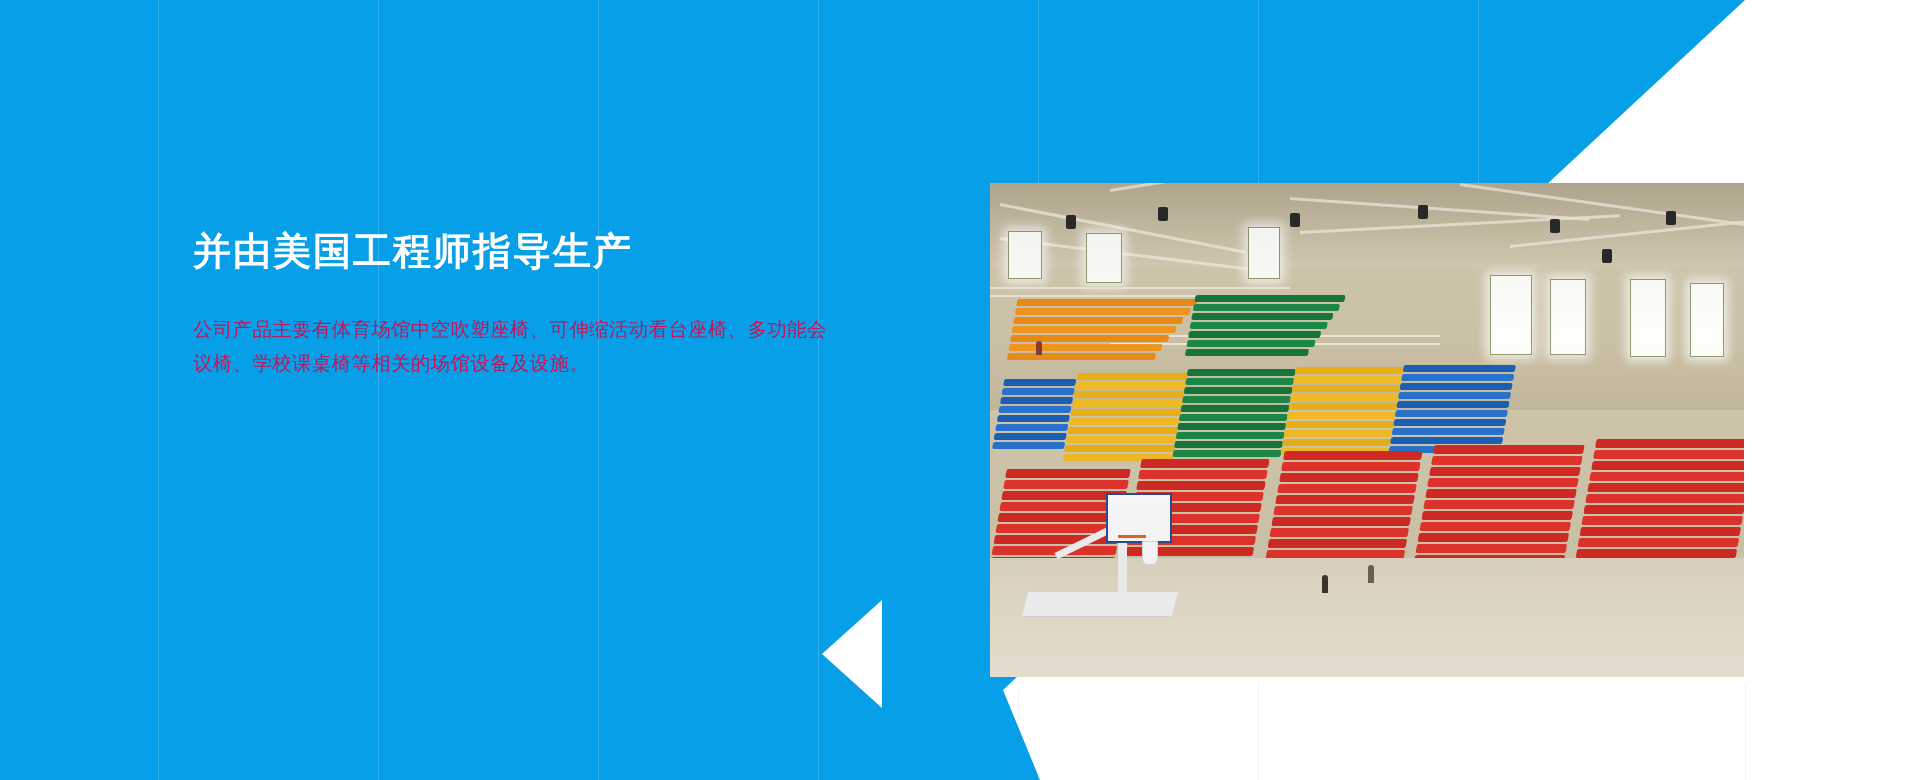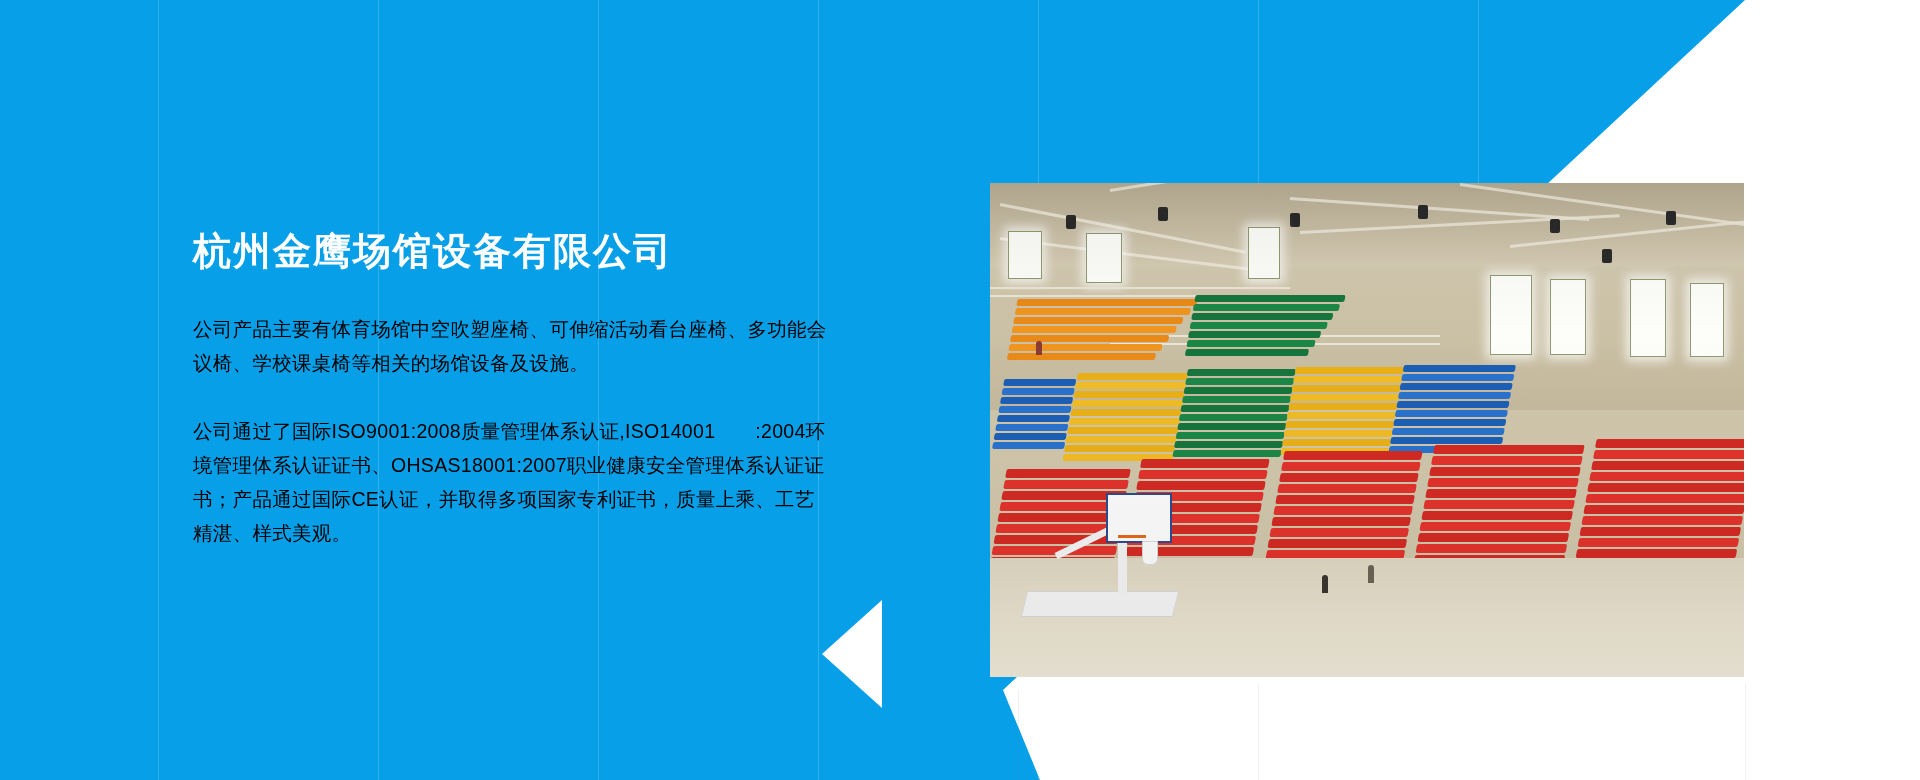--- a/index.html
+++ b/index.html
@@ -76,21 +76,21 @@
     font-size: 38px;
     line-height: 1.2;
     letter-spacing: 2px;
     color: #ffffff;
     white-space: nowrap;
   }
   .para {
     margin: 0 0 34px 0;
     font-size: 19.5px;
     line-height: 1.75;
-    color: #000000;
+    color: #be185d;
     letter-spacing: 0.3px;
   }
   .para:last-child { margin-bottom: 0; }
   .para .gap { display: inline-block; width: 40px; }
 
   
   .photo-frame {
     position: absolute;
     left: 990px;
     top: 183px;
@@ -165,26 +165,25 @@
     <div class="guide" style="left:818px"></div>
     <div class="guide" style="left:1038px"></div>
     <div class="guide" style="left:1258px"></div>
     <div class="guide" style="left:1478px"></div>
     <div class="guide dark" style="left:1018px;top:690px;height:90px"></div>
     <div class="guide dark" style="left:1258px;top:684px;height:96px"></div>
     <div class="guide dark" style="left:1745px;top:684px;height:96px"></div>
   </div>
 
   <div class="copy">
-    <h1 class="company-title">杭州金鹰场馆设备有限公司</h1>
+    <h1 class="company-title">并由美国工程师指导生产</h1>
 
     <p class="para">公司产品主要有体育场馆中空吹塑座椅、可伸缩活动看台座椅、多功能会议椅、学校课桌椅等相关的场馆设备及设施。</p>
 
 
-    <p class="para"><span>公司通过了国际ISO9001:2008质量管理体系认证,ISO14001</span><span class="gap"></span><span>:2004环境</span><span>管理体系认证证书、OHSAS18001:2007职业健康安全管理体系认证证书；产品通过国际CE认证，并取得多项国家专利证书，质量上乘、工艺精湛、样式美观。</span></p>
   </div>
 
   <div class="photo-frame">
     <div class="photo">
 
       <div class="ph-wall"></div>
       <div class="ph-ceiling"></div>
 
       <div class="truss" style="left:10px;  top:20px;  width:250px; transform:rotate(11deg);"></div>
       <div class="truss" style="left:10px;  top:54px;  width:260px; transform:rotate(7deg);"></div>

